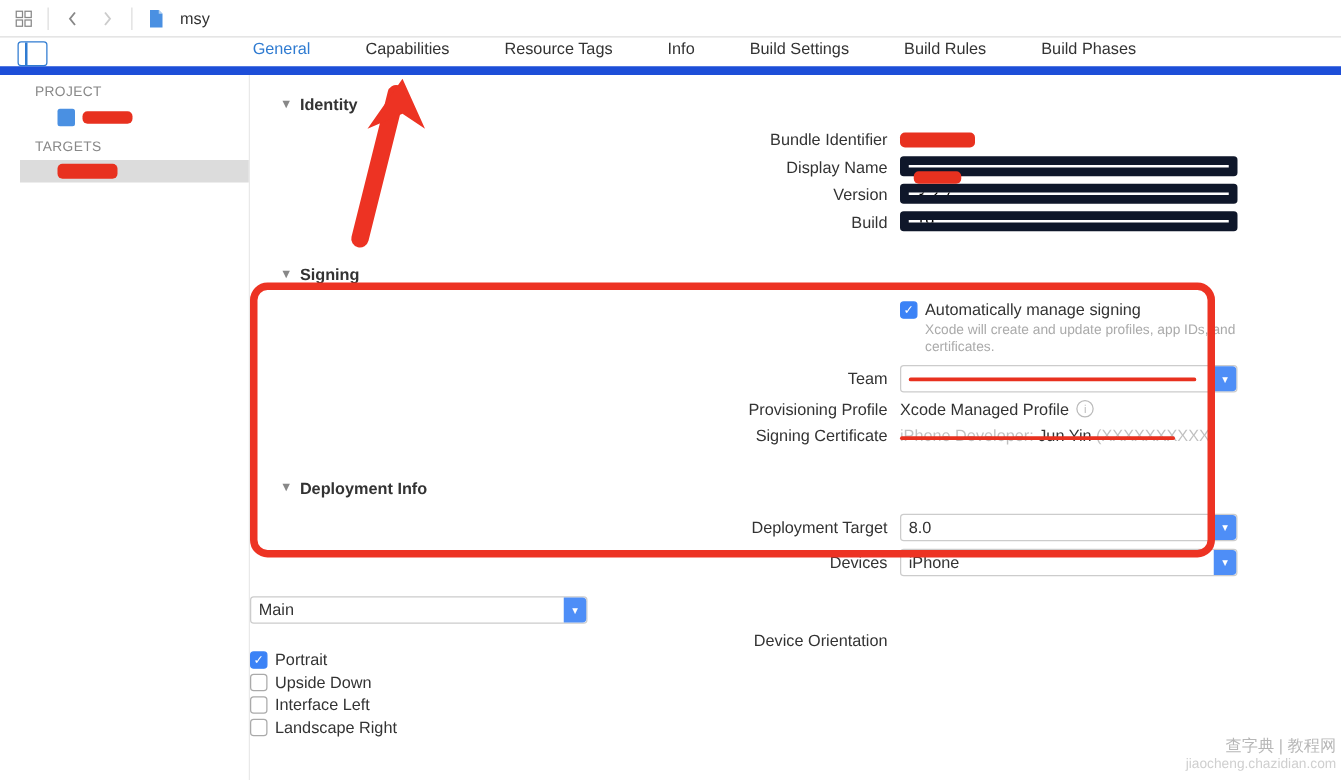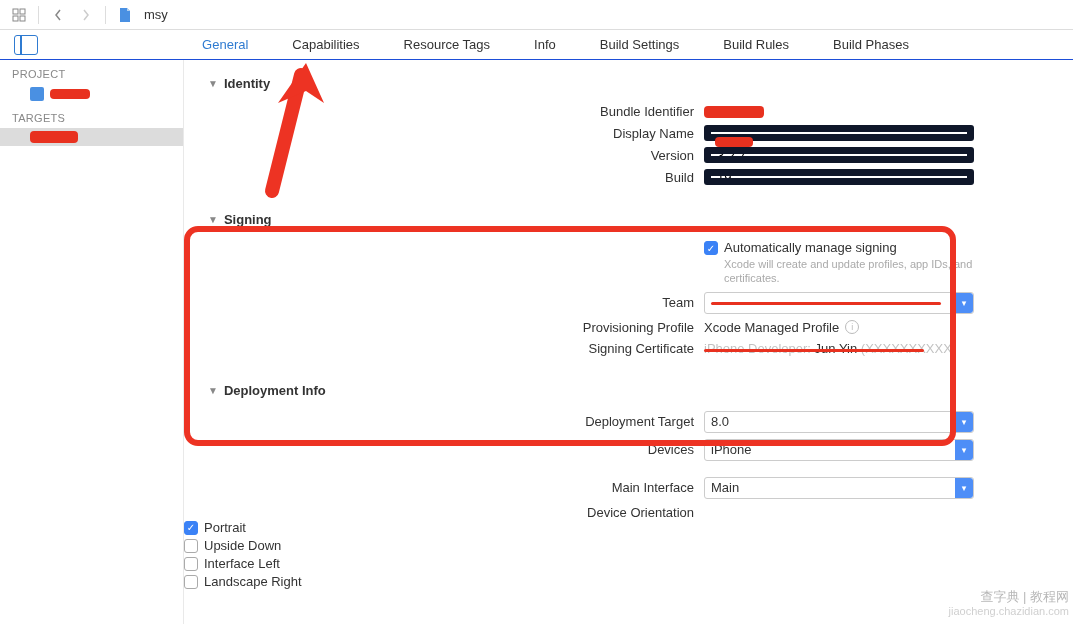--- a/index.html
+++ b/index.html
@@ -6,29 +6,29 @@
 body { font-family: -apple-system, "Helvetica Neue", Arial, sans-serif; font-size: 13px; color: #333; background: #fff; width: 1073px; height: 624px; overflow: hidden; position: relative; }
 
 
 .toolbar { height: 30px; border-bottom: 1px solid #ddd; display: flex; align-items: center; padding: 0 10px; gap: 10px; }
 .toolbar .icon-btn { width: 18px; height: 18px; display: flex; align-items: center; justify-content: center; color: #888; cursor: pointer; }
 .toolbar .file-icon { color: #4a90e2; }
 .toolbar .file-name { color: #333; }
 .divider-v { width: 1px; height: 18px; background: #ddd; }
 
 
-.tabs-row { height: 30px; border-bottom: 1px solid #1d4ed8; display: flex; align-items: center; padding-left: 14px; }
+.tabs-row { height: 30px; border-bottom: 7px solid #1d4ed8; display: flex; align-items: flex-end; padding-left: 14px; }
 .panel-toggle { width: 24px; height: 20px; border: 1.5px solid #2f7bd1; border-radius: 3px; position: relative; cursor:pointer; }
 .panel-toggle::before { content:""; position:absolute; left:5px; top:0; bottom:0; width:1.5px; background:#2f7bd1; }
 .tabs-center { flex:1; display:flex; justify-content:center; gap:0; }
 .tab { padding: 0 22px; color:#333; cursor:pointer; font-size:13px; height:30px; display:flex; align-items:center; }
 .tab.active { color:#2f7bd1; }
 
 
-.main { display:flex; height: calc(624px - 60px); }
+.main { display:flex; height: calc(624px - 60px); margin-left: 16px; }
 .sidebar { width: 184px; border-right: 1px solid #e9e9e9; background:#fff; }
 .sidebar-section-label { font-size:11px; color:#888; padding:8px 12px 4px; letter-spacing:0.3px; }
 .sidebar-item { padding:3px 12px 3px 30px; font-size:13px; display:flex; align-items:center; gap:6px; cursor:pointer; }
 .sidebar-item.selected { background:#dcdcdc; }
 .proj-icon { width:14px; height:14px; background:#4a90e2; border-radius:2px; }
 .redact { display:inline-block; height:10px; background:#e8311f; border-radius:4px; }
 
 
 .content { flex:1; overflow:auto; padding: 10px 0 0 0; position:relative; }
 .section-header { display:flex; align-items:center; gap:6px; padding:6px 24px; font-weight:600; color:#333; cursor:pointer; }
@@ -214,21 +214,20 @@
         <div class="form-label">Devices</div>
         <div class="form-field">
           <div class="select">
             <span>iPhone</span>
             <span class="chev">▾</span>
           </div>
         </div>
       </div>
       <div class="form-row" style="height:10px;"></div>
       <div class="form-row">
-        <div class="form-label">Main Interface</div>
         <div class="form-field">
           <div class="select">
             <span>Main</span>
             <span class="chev">▾</span>
           </div>
         </div>
       </div>
       <div class="form-row" style="align-items:flex-start;flex-direction:column;">
         <div class="form-label">Device Orientation</div>
         <div class="form-field" style="flex-direction:column; align-items:flex-start; gap:3px;">

